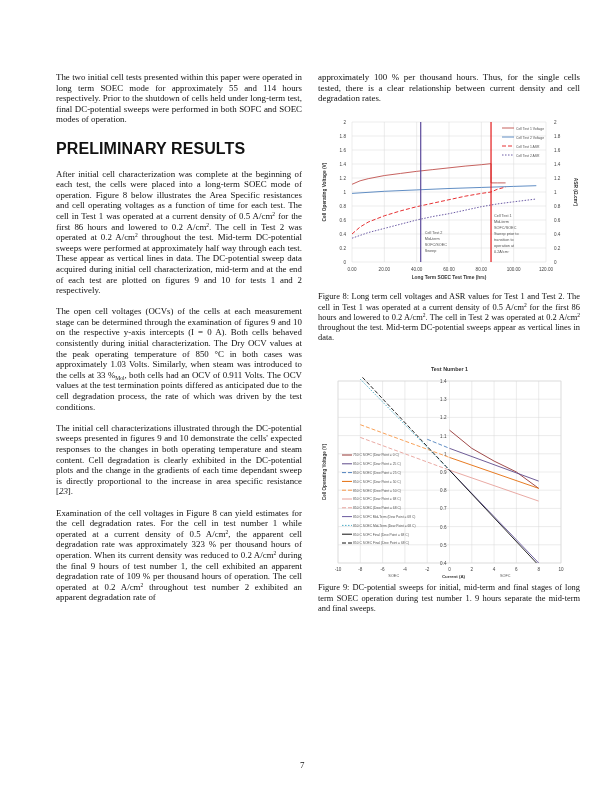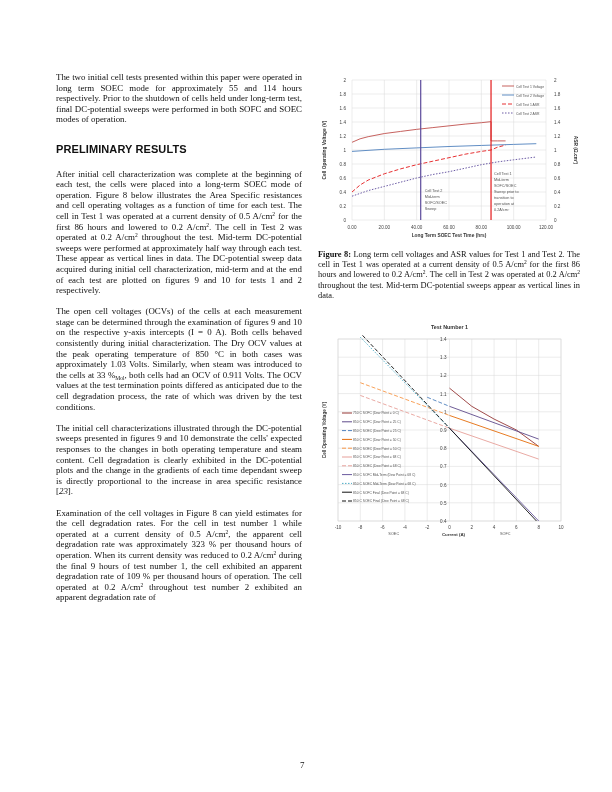--- a/index.html
+++ b/index.html
@@ -3,42 +3,43 @@
 <meta charset="utf-8">
 <style>
   html, body { margin: 0; padding: 0; background: #ffffff; }
   body { width: 612px; height: 792px; position: relative; overflow: hidden;
          font-family: "Liberation Serif", serif; color: #111; }
   .col { position: absolute; font-size: 8.9px; line-height: 10.6px; text-align: justify; }
   .col-left { left: 56px; top: 72px; width: 246px; }
   .col-right { left: 318px; top: 72px; width: 262px; }
   .para { margin: 0 0 10.6px 0; }
   .heading { font-family: "Liberation Sans", sans-serif; font-weight: bold;
-             font-size: 11px; margin: 19px 0 14px 0; letter-spacing: 0.1px; }
+             font-size: 16px; margin: 19px 0 14px 0; letter-spacing: 0.1px; }
   .caption { font-size: 8.4px; line-height: 10.2px; text-align: justify; margin: 0; }
-  .caption b { font-weight: bold; }
+  .caption b { font-weight: normal; }
   sup { font-size: 5.5px; line-height: 0; vertical-align: 3px; }
   sub { font-size: 5.5px; line-height: 0; vertical-align: -2px; }
   .page-number { position: absolute; left: 300px; top: 760px; font-size: 9px; }
   svg text { font-family: "Liberation Sans", sans-serif; }
   .chart { display: block; }
 </style>
 </head>
 <body>
 
 <div class="col col-left">
   <p class="para">The two initial cell tests presented within this paper were operated in long term SOEC mode for approximately 55 and 114 hours respectively. Prior to the shutdown of cells held under long-term test, final DC-potential sweeps were performed in both SOFC and SOEC modes of operation.</p>
   <div class="heading">PRELIMINARY RESULTS</div>
   <p class="para"><span>After initial cell characterization was complete at the beginning of each test, the cells were placed into a long-term SOEC mode of operation. Figure 8 below illustrates the Area Specific resistances and cell operating voltages as a function of time for each test. The cell in Test 1 was operated at a current density of 0.5 A/cm</span><sup>2</sup><span> for the first 86 hours and lowered to 0.2 A/cm</span><sup>2</sup><span>. The cell in Test 2 was operated at 0.2 A/cm</span><sup>2</sup><span> throughout the test. Mid-term DC-potential sweeps were performed at approximately half way through each test. These appear as vertical lines in data. The DC-potential sweep data acquired during initial cell characterization, mid-term and at the end of each test are plotted on figures 9 and 10 for tests 1 and 2 respectively.</span></p>
   <p class="para"><span>The open cell voltages (OCVs) of the cells at each measurement stage can be determined through the examination of figures 9 and 10 on the respective y-axis intercepts (I = 0 A). Both cells behaved consistently during initial characterization. The Dry OCV values at the peak operating temperature of 850 °C in both cases was approximately 1.03 Volts. Similarly, when steam was introduced to the cells at 33 %</span><sub>Mol</sub><span>, both cells had an OCV of 0.911 Volts. The OCV values at the test termination points differed as anticipated due to the cell degradation process, the rate of which was driven by the test conditions.</span></p>
   <p class="para"><span>The initial cell characterizations illustrated through the DC-potential sweeps presented in figures 9 and 10 demonstrate the cells' expected responses to the changes in both operating temperature and steam content. Cell degradation is clearly exhibited in the DC-potential plots and the change in the gradients of each time dependant sweep is directly proportional to the increase in area specific resistance [</span><i>23</i><span>].</span></p>
   <p class="para"><span>Examination of the cell voltages in Figure 8 can yield estimates for the cell degradation rates. For the cell in test number 1 while operated at a current density of 0.5 A/cm</span><sup>2</sup><span>, the apparent cell degradation rate was approximately 323 % per thousand hours of operation. When its current density was reduced to 0.2 A/cm</span><sup>2</sup><span> during the final 9 hours of test number 1, the cell exhibited an apparent degradation rate of 109 % per thousand hours of operation. The cell operated at 0.2 A/cm</span><sup>2</sup><span> throughout test number 2 exhibited an apparent degradation rate of</span></p>
 </div>
 
 <div class="col col-right">
+  <p class="para">approximately 100 % per thousand hours. Thus, for the single cells tested, there is a clear relationship between current density and cell degradation rates.</p>
 
   <svg id="fig8" class="chart" width="262" height="172" viewBox="0 0 262 172">
       <line x1="34" x2="228" y1="148" y2="148" stroke="#d9d9d9" stroke-width="0.5"></line>
       <text x="28" y="150" font-size="4.6" text-anchor="end" fill="#444">0</text>
       <line x1="34" x2="228" y1="134" y2="134" stroke="#d9d9d9" stroke-width="0.5"></line>
       <text x="28" y="136" font-size="4.6" text-anchor="end" fill="#444">0.2</text>
       <line x1="34" x2="228" y1="120" y2="120" stroke="#d9d9d9" stroke-width="0.5"></line>
       <text x="28" y="122" font-size="4.6" text-anchor="end" fill="#444">0.4</text>
       <line x1="34" x2="228" y1="106" y2="106" stroke="#d9d9d9" stroke-width="0.5"></line>
       <text x="28" y="108" font-size="4.6" text-anchor="end" fill="#444">0.6</text>
@@ -190,15 +191,16 @@
       <polyline points="42.3,16.180000000000007 131.5,107.17999999999998" fill="none" stroke="#4bacc6" stroke-width="0.9" stroke-dasharray="1.5,1.5"></polyline>
       <line x1="24" x2="34" y1="162.4" y2="162.4" stroke="#4bacc6" stroke-width="1" stroke-dasharray="1.5,1.5"></line>
       <text x="35" y="163.8" font-size="3.3" fill="#555">850 C SOEC Mid-Term (Dew Point = 68 C)</text>
       <polyline points="131.5,107.17999999999998 218.47,200" fill="none" stroke="#111111" stroke-width="0.9"></polyline>
       <line x1="24" x2="34" y1="171.2" y2="171.2" stroke="#111111" stroke-width="1"></line>
       <text x="35" y="172.6" font-size="3.3" fill="#555">850 C SOFC Final (Dew Point = 68 C)</text>
       <polyline points="44.53,14.359999999999957 131.5,107.17999999999998" fill="none" stroke="#111111" stroke-width="0.9" stroke-dasharray="4,2"></polyline>
       <line x1="24" x2="34" y1="180" y2="180" stroke="#111111" stroke-width="1" stroke-dasharray="4,2"></line>
       <text x="35" y="181.4" font-size="3.3" fill="#555">850 C SOEC Final (Dew Point = 68 C)</text>
     </svg>
+  <p class="caption" style="margin-top:2px;"><b>Figure 9</b><span>: DC-potential sweeps for initial, mid-term and final stages of long term SOEC operation during test number 1. 9 hours separate the mid-term and final sweeps.</span></p>
 </div>
 
 <div class="page-number">7</div>
 
 </body></html>

